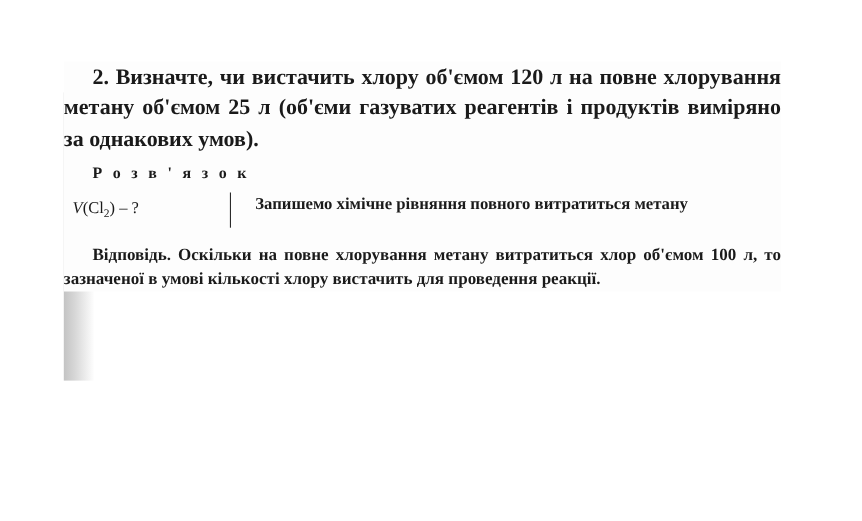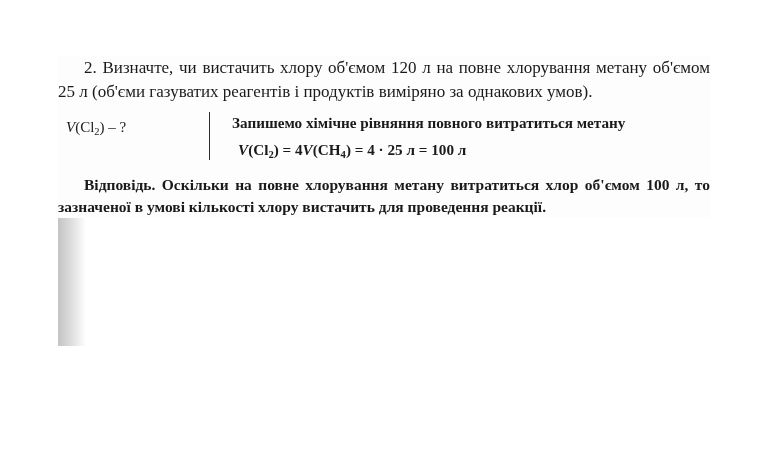--- a/index.html
+++ b/index.html
@@ -32,24 +32,24 @@
     position: absolute;
     left: 58px;
     top: 84px;
     width: 28px;
     height: 262px;
     background: linear-gradient(to right, #b9b9b9 0%, #cfcfcf 35%, rgba(240,240,240,0) 100%);
     opacity: .85;
     pointer-events: none;
   }
   .task-text {
-    font-size: 17px;
+    font-size: 20px;
     line-height: 1.42;
     text-align: justify;
-    font-weight: normal;
+    font-weight: bold;
   }
   .task-text .indent {
     display: inline-block;
     width: 26px;
   }
   .solution-label {
     margin-top: 9px;
     font-size: 14.5px;
     font-weight: bold;
     letter-spacing: 3px;
@@ -128,38 +128,36 @@
 
   <div class="edge-smudge"></div>
 
   <div class="scan">
 
     <div class="task-text">
       <span class="indent"></span><span>2.</span>
       <span>Визначте, чи вистачить хлору об'ємом 120 л на повне хлорування метану об'ємом 25 л (об'єми газуватих реагентів і продуктів виміряно за однакових умов).</span>
     </div>
 
+    <div class="solution-label">Р о з в ' я з о к</div>
 
     <div class="solve-block">
 
       <div class="given">
         <div class="given-line">
           <span class="ital">V</span>(Cl<sub>2</sub>) – ?
         </div>
       </div>
 
       <div class="work">
         <p>Запишемо хімічне рівняння повного витратиться метану</p>
 
 
 
 
-        <div class="rel second">
-          <span class="ital">V</span>(Cl<sub>2</sub>) = 4<span class="ital">V</span>(CH<sub>4</sub>) = 4 · 25 л = 100 л
-        </div>
       </div>
     </div>
 
     <div class="answer">
       <span class="indent"></span><span>Відповідь.</span>
       <span>Оскільки на повне хлорування метану витратиться хлор об'ємом 100 л, то зазначеної в умові кількості хлору вистачить для проведення реакції.</span>
     </div>
 
   </div>
 </div>

